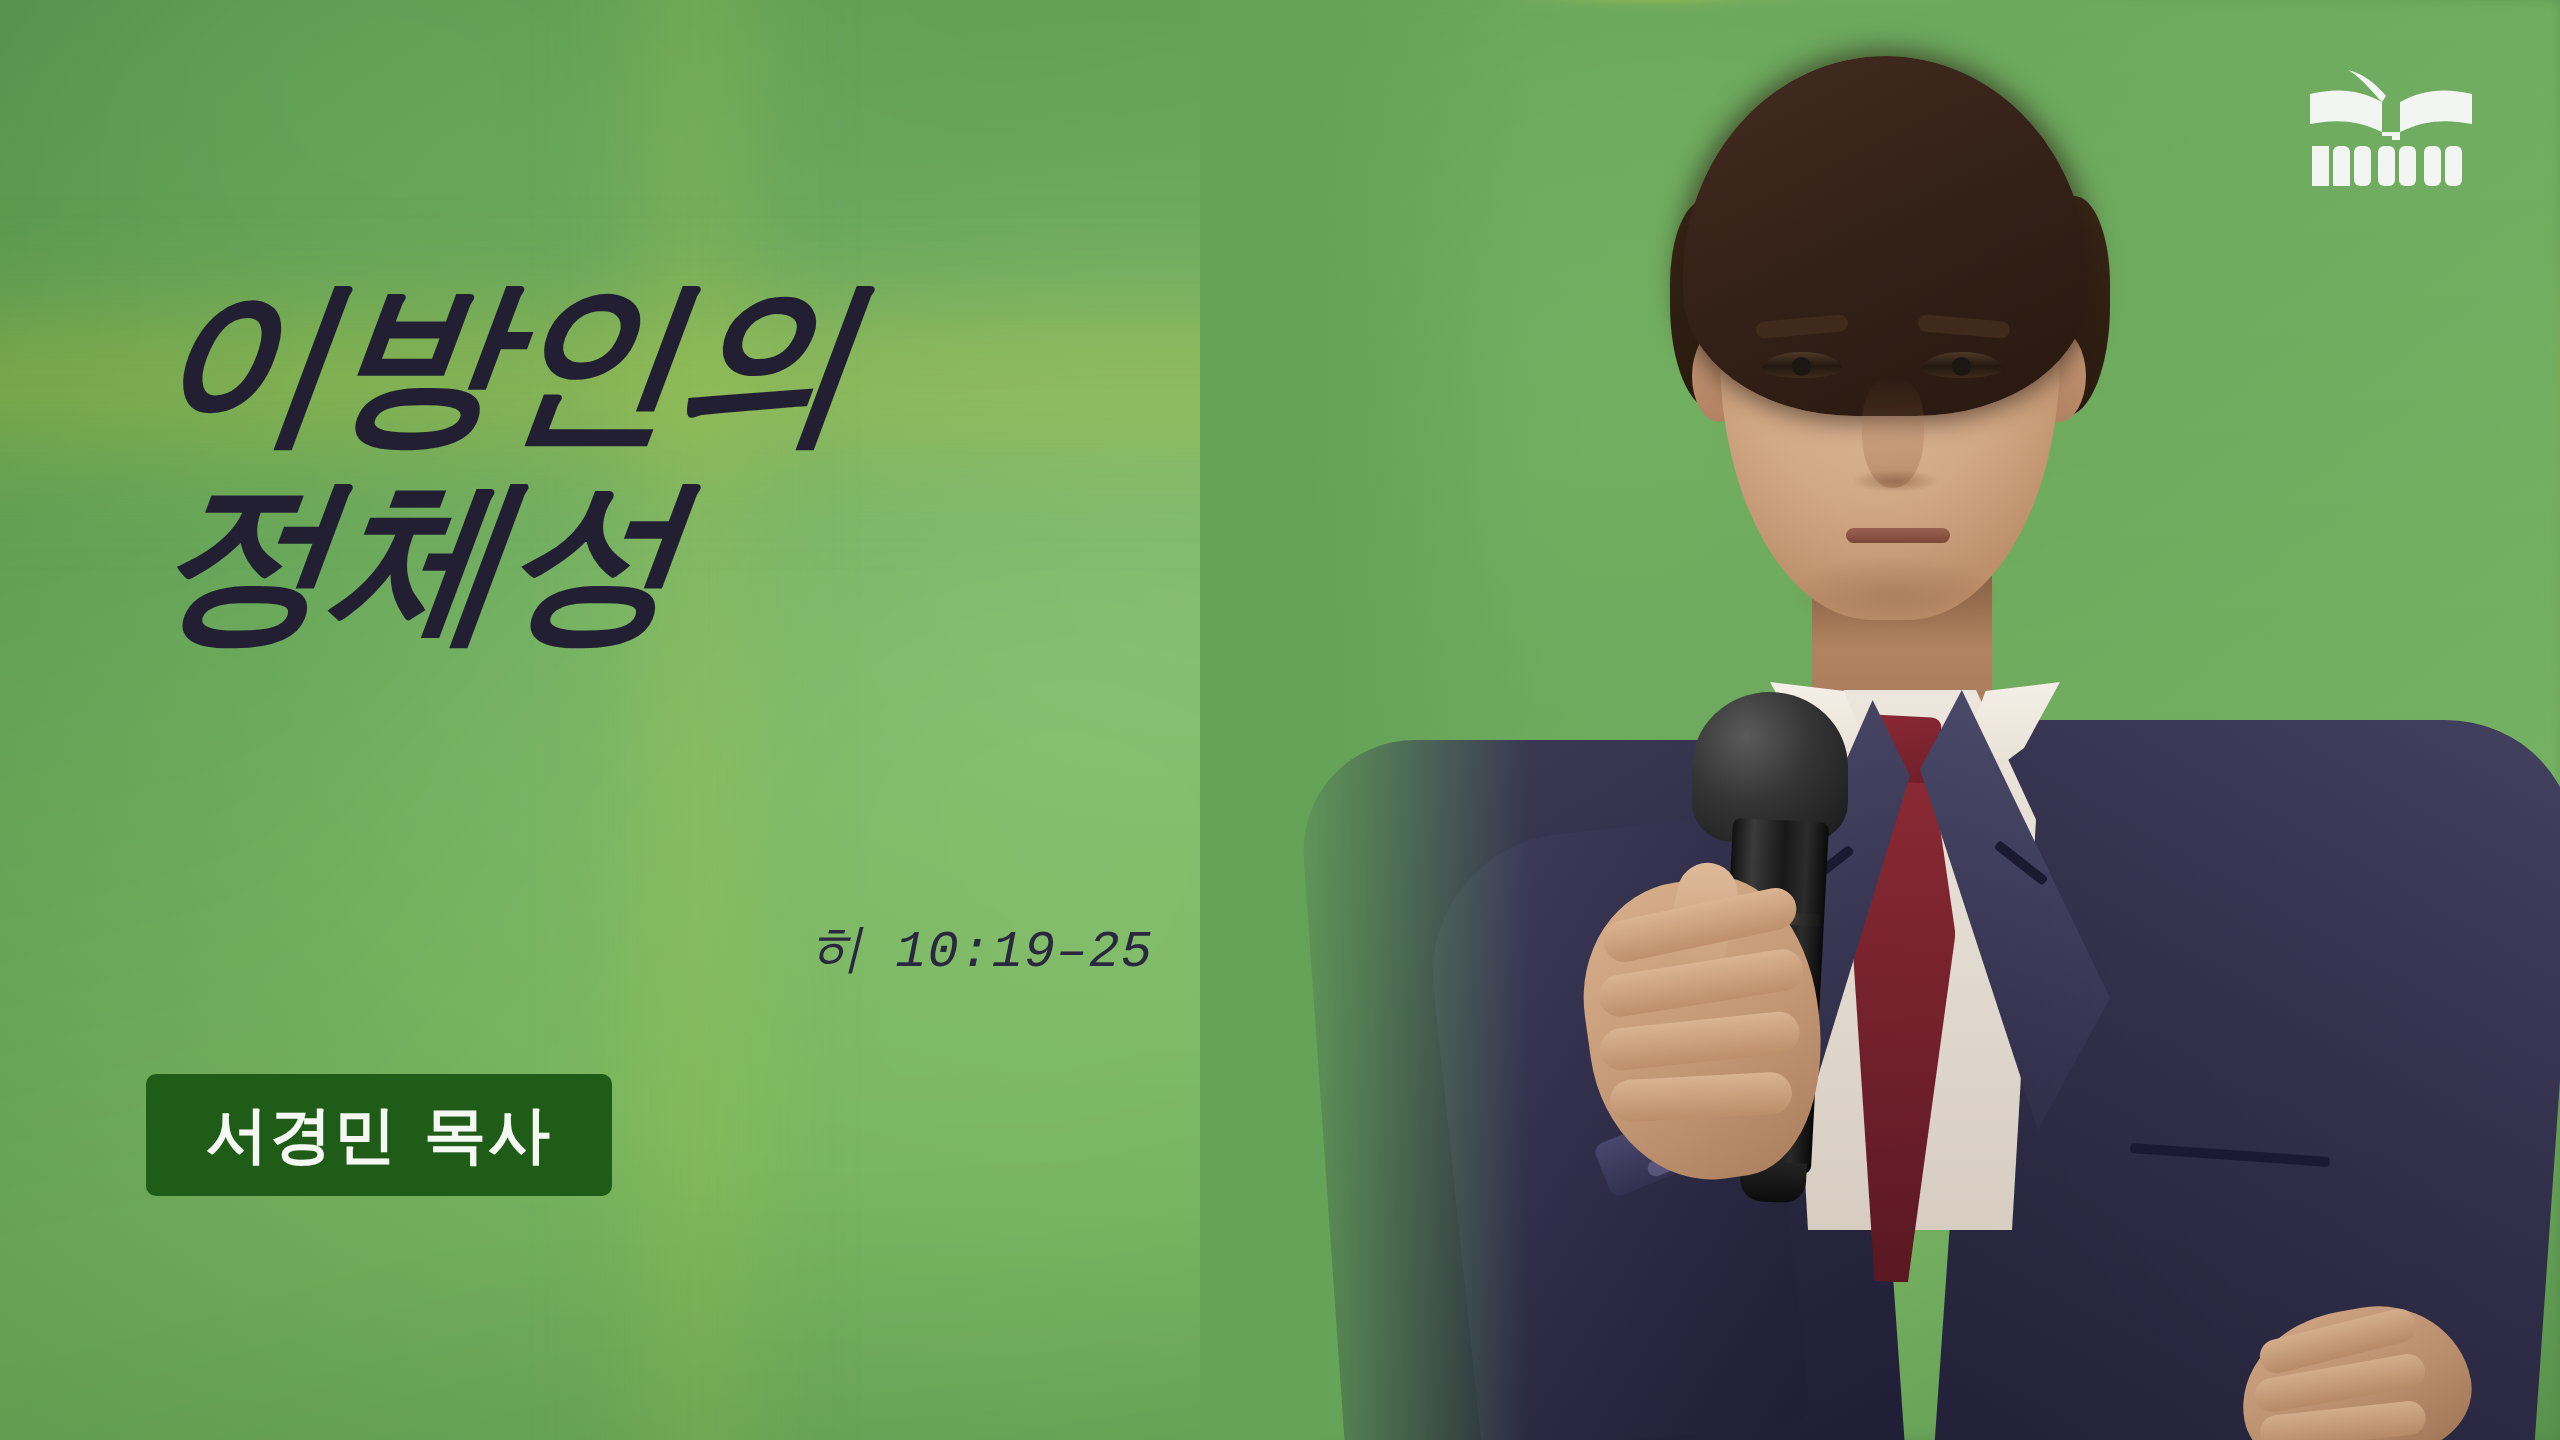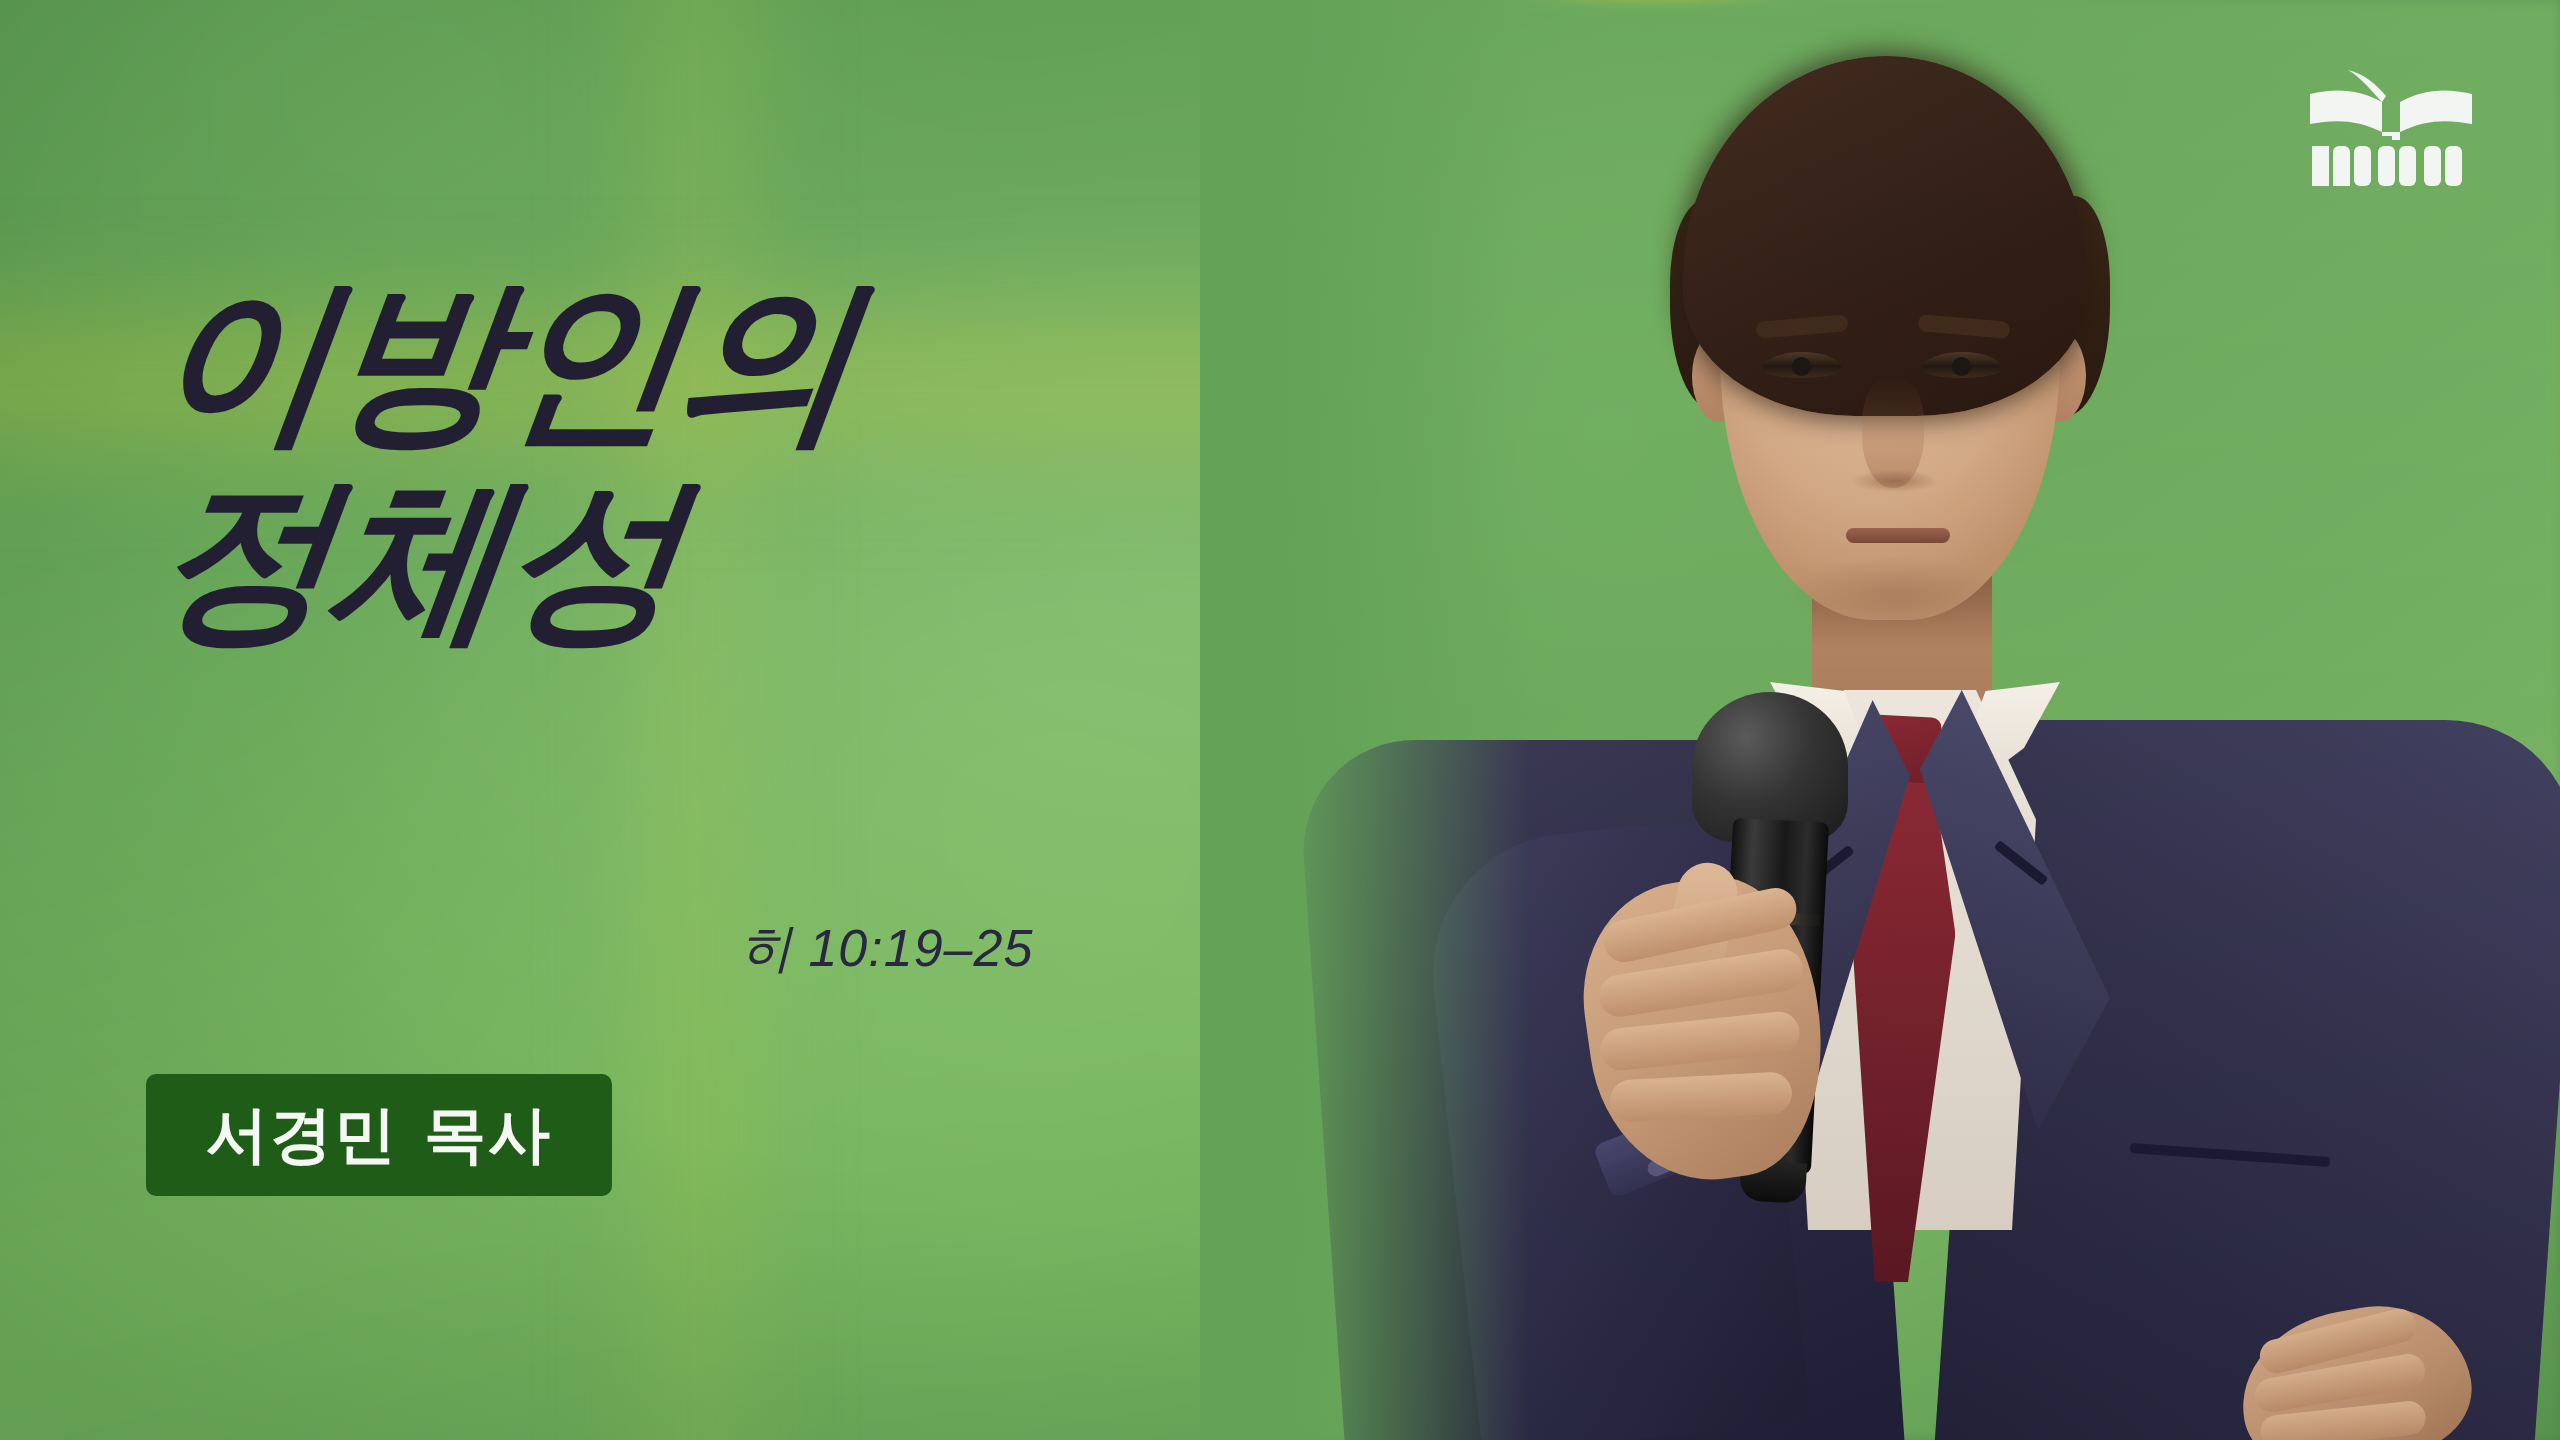--- a/index.html
+++ b/index.html
@@ -60,22 +60,22 @@
     font-weight:700; font-style:italic;
     color:#231f33; letter-spacing:-4px;
     font-size:178px; line-height:1.0;
     transform:skewX(-7deg);
     transform-origin:left bottom;
     white-space:nowrap;
   }
   .title-line + .title-line { margin-top:20px; }
 
   .scripture {
-    position:absolute; left:740px; top:914px;
-    font-family:Liberation Sans, sans-serif;
+    position:absolute; left:810px; top:914px;
+    font-family:Liberation Mono, monospace;
     font-style:italic; font-weight:300;
     font-size:52px; letter-spacing:1px;
     color:#2a2740; white-space:nowrap;text-align:center;
   }
 
   .speaker-badge {
     position:absolute; left:146px; top:1074px;
     width:466px; height:122px;
     background:#1f5c18; border-radius:10px;
     display:flex; align-items:center; justify-content:center;

